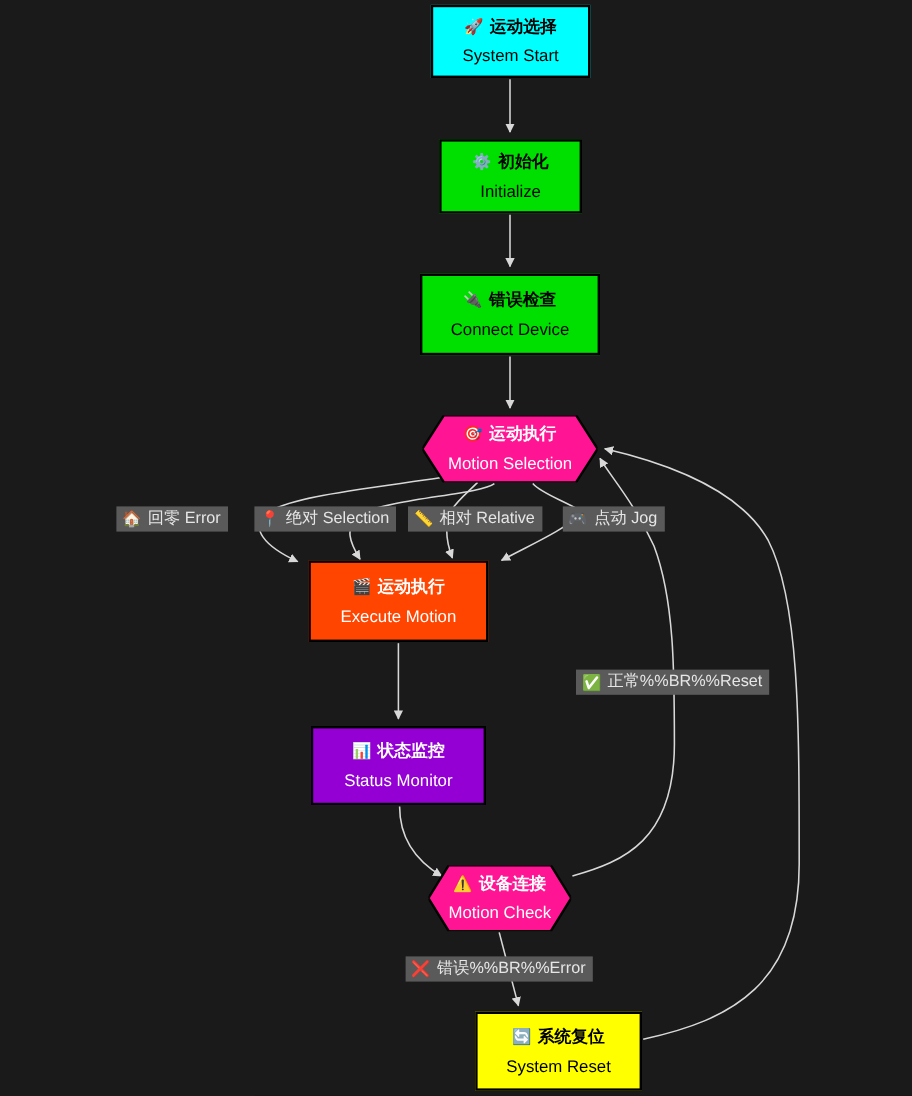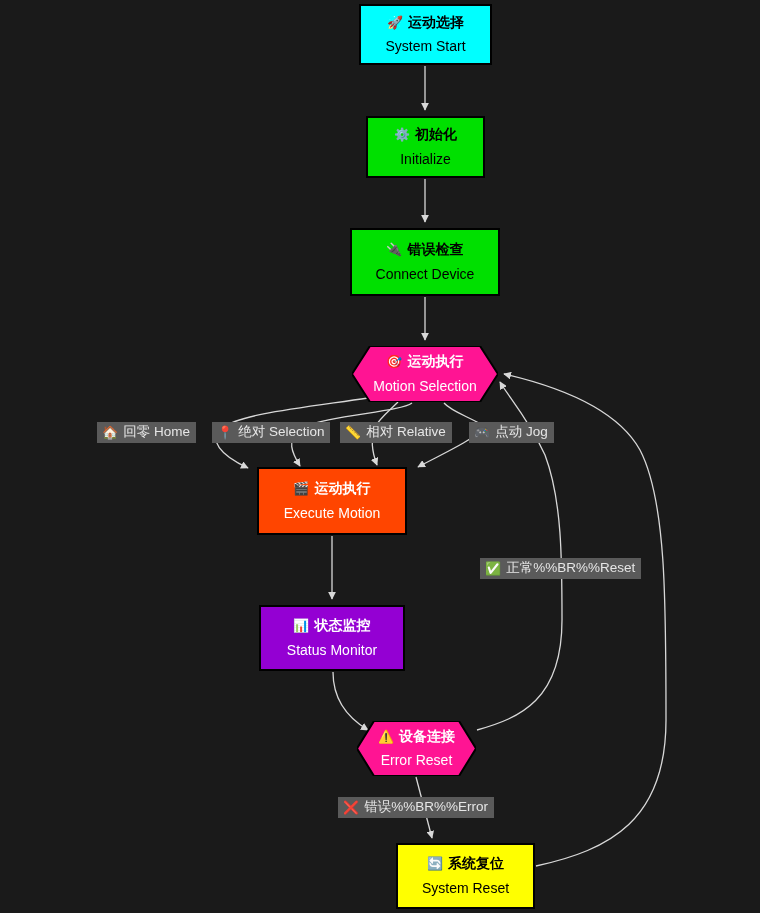--- a/index.html
+++ b/index.html
@@ -175,35 +175,35 @@
 
   <div class="node hex" style="left:357px; top:721px; width:119px; height:55px; color:#ffffff;">
     <svg class="hexbg" viewBox="0 0 119 55" preserveAspectRatio="none">
       <polygon points="17,0 102,0 119,27.5 102,55 17,55 0,27.5" fill="#ff1493" stroke="#000000" stroke-width="2"></polygon>
     </svg>
     <div class="hexcontent">
       <div class="line1">
         <span class="ico ico-node">⚠️</span>
         <span>设备连接</span>
       </div>
-      <div class="line2">Error Reset</div>
+      <div class="line2">Motion Check</div>
     </div>
   </div>
 
   <div class="node rect" style="left:396px; top:843px; width:139px; height:66px; background:#ffff00; color:#000000;">
     <div class="line1">
       <span class="ico ico-node">🔄</span>
       <span>系统复位</span>
     </div>
     <div class="line2">System Reset</div>
   </div>
 
   <div class="edge-label" style="left:97px; top:422px;">
     <span class="ico">🏠</span>
-    <span>回零 Home</span>
+    <span>回零 Error</span>
   </div>
 
   <div class="edge-label" style="left:212px; top:422px;">
     <span class="ico">📍</span>
     <span>绝对 Selection</span>
   </div>
 
   <div class="edge-label" style="left:340px; top:422px;">
     <span class="ico">📏</span>
     <span>相对 Relative</span>

